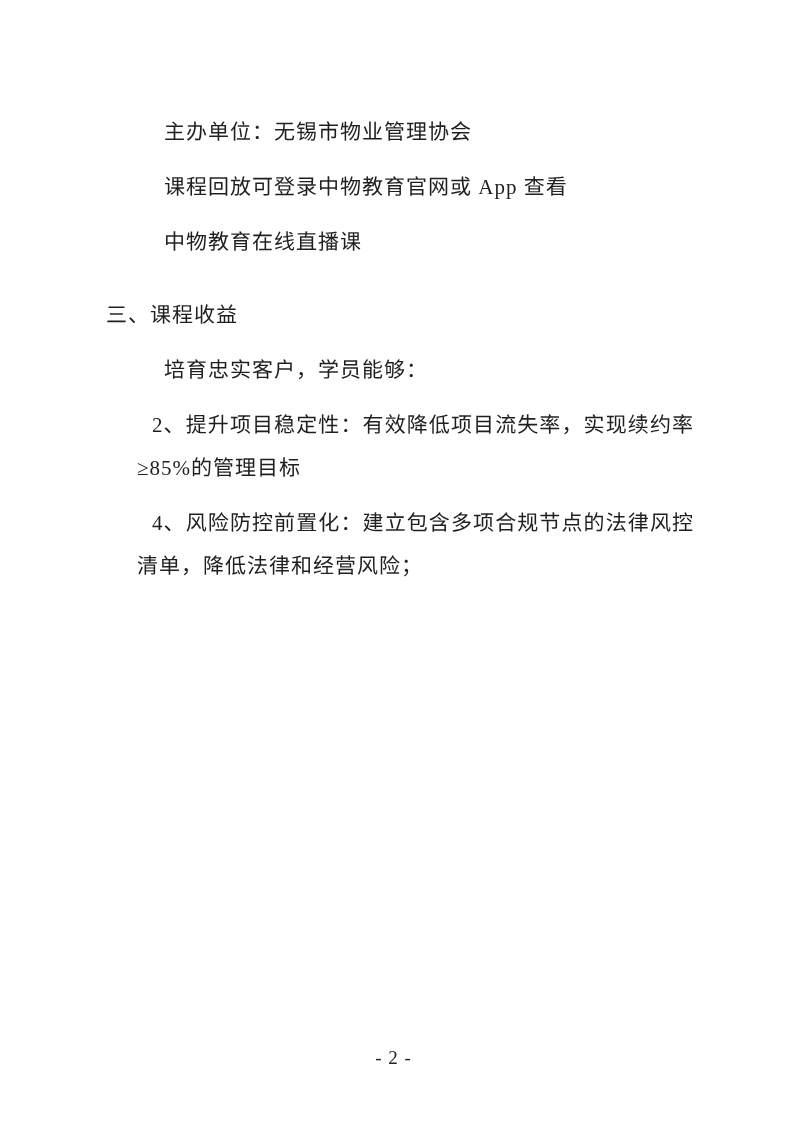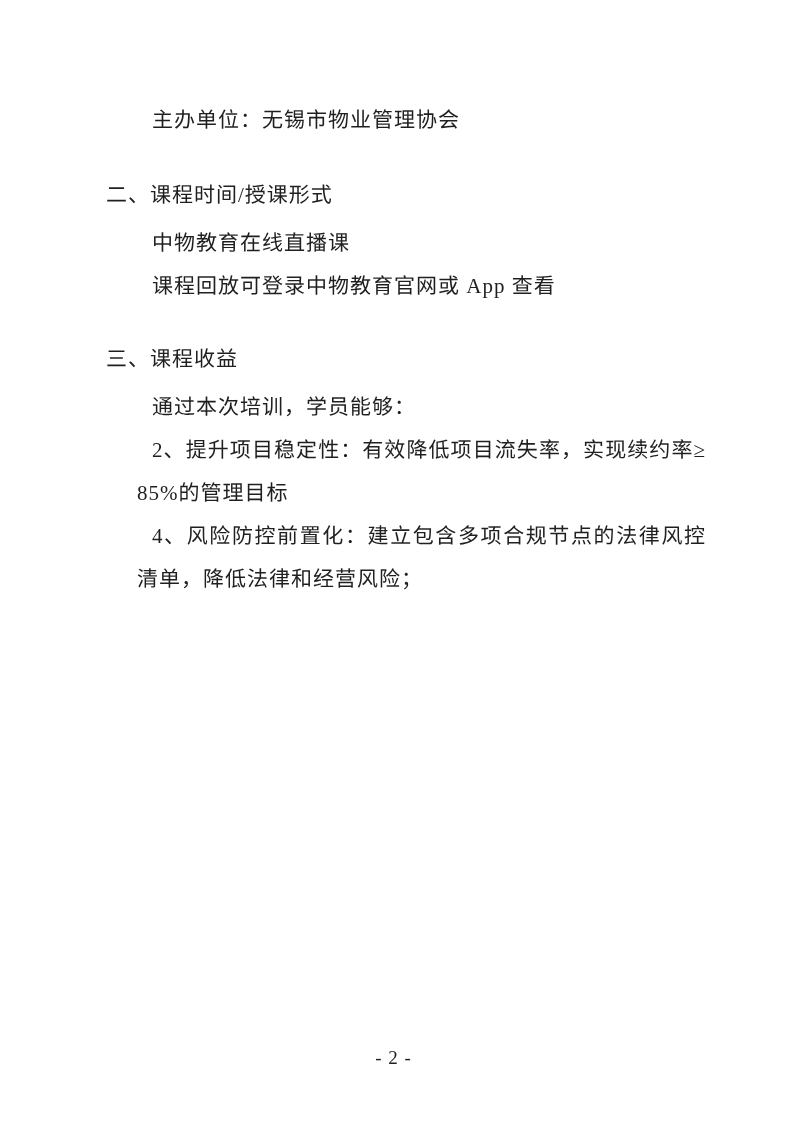--- a/index.html
+++ b/index.html
@@ -17,21 +17,21 @@
   }
 
   .content {
     position: absolute;
     top: 99px;
     left: 96px;
     width: 610px;
   }
 
   .content p, .content h3 {
-    margin: 0;
+    margin: 12px;
     padding: 0;
     font-size: 21px;
     font-weight: normal;
     line-height: 43px;
     letter-spacing: 1px;
     text-align: justify;
     text-justify: inter-character;
     word-break: break-all;
   }
 
@@ -73,25 +73,24 @@
   }
 </style>
 </head>
 <body>
 
 <div class="page">
   <div class="content">
 
     <p class="org">主办单位：无锡市物业管理协会</p>
 
-    <h3 class="heading heading-2">二、课程时间/授课形式</h3>
+    <p class="ind">课程回放可登录中物教育官网或 App 查看</p>
     <p class="ind mt5">中物教育在线直播课</p>
-    <p class="ind">课程回放可登录中物教育官网或 App 查看</p>
 
     <h3 class="heading heading-3">三、课程收益</h3>
-    <p class="ind after-heading">通过本次培训，学员能够：</p>
+    <p class="ind after-heading">培育忠实客户，学员能够：</p>
     <p class="item">2、提升项目稳定性：有效降低项目流失率，实现续约率≥85%的管理目标</p>
     <p class="item">4、风险防控前置化：建立包含多项合规节点的法律风控清单，降低法律和经营风险；</p>
 
   </div>
 
   <div class="footer">- 2 -</div>
 </div>
 
 </body></html>

